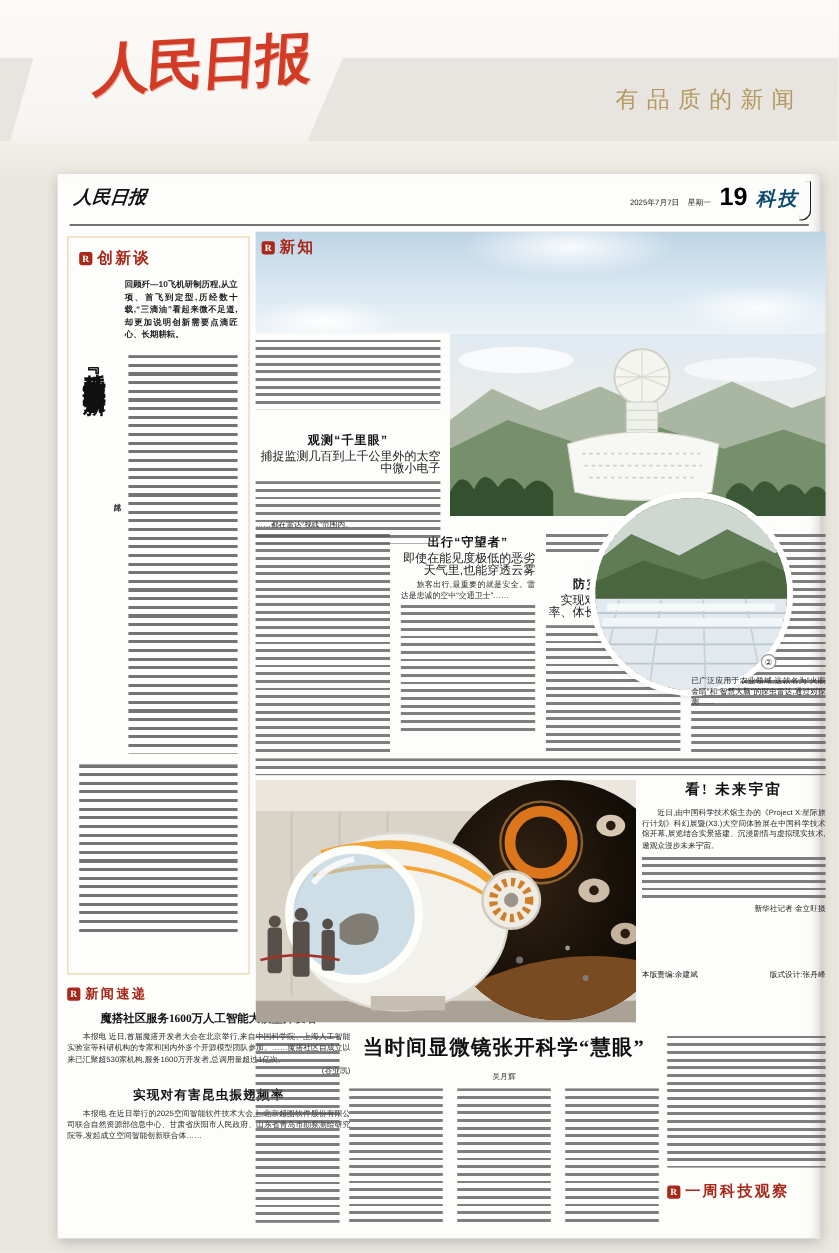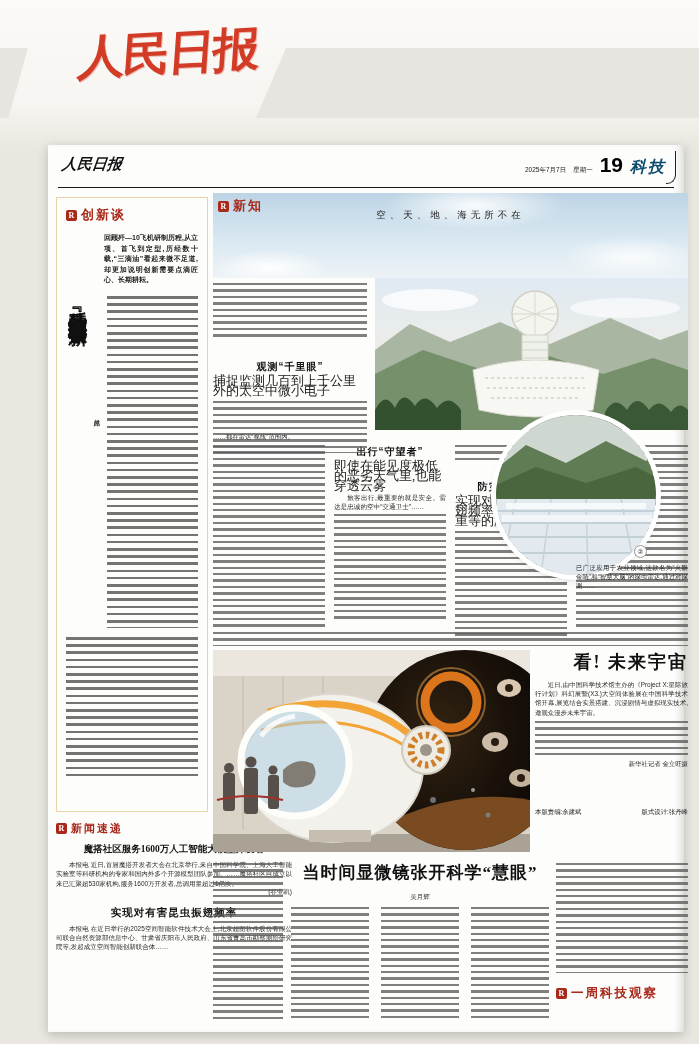--- a/index.html
+++ b/index.html
@@ -46,33 +46,33 @@
   .nx-sign{font-size:6.5px;color:#2a2a2a;text-align:right;}
   
   .skyhead{left:165px;top:48px;width:475px;height:85px;background:radial-gradient(60px 18px at 12% 88%,rgba(255,255,255,.95),rgba(255,255,255,0)),radial-gradient(90px 24px at 55% 15%,rgba(255,255,255,.9),rgba(255,255,255,0)),radial-gradient(70px 20px at 88% 75%,rgba(255,255,255,.85),rgba(255,255,255,0)),linear-gradient(180deg,#bdd4e5 0%,#d9e8f2 55%,#edf3f6 100%);}
   .newknow{left:170px;top:52px;z-index:3;}
   .kicker{left:165px;top:64px;width:475px;text-align:center;font-size:9.5px;letter-spacing:4px;color:#222;z-index:3;}
   .bigtitle{left:165px;top:78px;width:475px;text-align:center;font-size:29px;font-weight:900;letter-spacing:6px;color:#111;z-index:3;}
   .byline{left:165px;top:117px;width:475px;text-align:center;font-size:7px;color:#333;letter-spacing:2px;z-index:3;font-family:"Liberation Serif","DejaVu Serif",serif;}
   .photo1{left:327px;top:133px;width:313px;height:152px;z-index:2;}
   .colA{left:165px;top:138px;width:154px;z-index:2;}
   .subhead{font-weight:bold;font-size:10px;color:#111;text-align:center;letter-spacing:1px;margin:19px 0 2px;}
-  .deck{font-family:Liberation Serif, serif;font-size:13px;line-height:10px;color:#222;text-align:left;}
+  .deck{font-family:Liberation Sans, sans-serif;font-size:10px;line-height:10px;color:#222;text-align:right;}
   .cap1{left:165px;top:288px;width:300px;font-size:6.4px;color:#222;}
   .rowB{left:165px;top:300px;width:475px;display:flex;gap:9px;}
   .rowB .col{width:112px;flex:0 0 auto;}
   .lead{font-size:6.6px;line-height:9.3px;text-align:justify;color:#2a2a2a;text-indent:2em;margin:2px 0;}
   .photo2{left:448px;top:270px;width:160px;height:160px;border-radius:50%;overflow:hidden;box-shadow:0 0 0 5px #fff,0 3px 8px rgba(0,0,0,.25);z-index:4;}
   .p2num{left:586px;top:400px;z-index:5;width:11px;height:11px;border-radius:50%;background:#fff;color:#333;font-size:7px;display:flex;align-items:center;justify-content:center;border:.5px solid #999;}
   .cap2{left:528px;top:418px;width:112px;font-size:6.4px;line-height:9px;text-align:justify;color:#222;z-index:5;}
   .strip2{left:165px;top:487px;width:475px;height:14px;}
   .photo3{left:165px;top:505px;width:317px;height:202px;z-index:2;}
   
   .fbox{left:487px;top:505px;width:153px;}
-  .fbox-title{font-family:"Liberation Serif","DejaVu Serif",serif;font-weight:900;font-size:18px;text-align:right;letter-spacing:2px;color:#111;}
+  .fbox-title{font-family:"Liberation Serif","DejaVu Serif",serif;font-weight:900;font-size:12px;text-align:center;letter-spacing:2px;color:#111;}
   .fbox-body{font-size:6.4px;line-height:9.2px;text-align:justify;color:#2a2a2a;margin-top:6px;text-indent:2em;}
   .fbox-credit{font-size:6.4px;color:#2a2a2a;text-align:right;margin-top:3px;}
   .credits{left:487px;top:663px;width:153px;display:flex;justify-content:space-between;font-size:6.4px;color:#222;}
   
   .mcolL{left:165px;top:718px;width:70px;height:156px;}
   .mhead{left:243px;top:716px;width:258px;text-align:center;font-family:"Liberation Serif","DejaVu Serif",serif;font-weight:900;font-size:17px;color:#111;letter-spacing:1px;}
   .mby{left:243px;top:748px;width:258px;text-align:center;font-size:6.5px;color:#333;font-family:"Liberation Serif","DejaVu Serif",serif;}
   .mcols{left:243px;top:762px;width:258px;display:flex;gap:12px;}
   .mcols .mc{width:78px;height:112px;}
   .mcolR{left:508px;top:718px;width:132px;}
@@ -82,20 +82,21 @@
 </style>
 </head>
 <body>
 
 <div class="stage">
 
   <div class="abs banner">
     <div class="abs band band-left"></div>
     <div class="abs band band-main"></div>
     <div class="abs masthead">人民日报</div>
+    <div class="abs tagline">有品质的新闻</div>
   </div>
 
   <div class="abs sheet">
 
     <div class="abs ph-mast">人民日报</div>
     <div class="abs ph-right">
       <span class="ph-date">2025年7月7日</span>
       <span class="ph-date">星期一</span>
       <span class="ph-no">19</span>
       <span class="ph-sec">科技</span>
@@ -127,21 +128,20 @@
       <div class="nx-sign">(谷业凯)</div>
       <div class="nx-title nx-t2">实现对有害昆虫振翅频率</div>
       <div class="nx-body">本报电  在近日举行的2025空间智能软件技术大会上,北京超图软件股份有限公司联合自然资源部信息中心、甘肃省庆阳市人民政府、山东省青岛市勘察测绘研究院等,发起成立空间智能创新联合体……</div>
     </div>
 
     <div class="abs skyhead"></div>
     <div class="abs newknow schead">
       <span class="rmark">R</span>
       <span class="sclabel">新知</span>
     </div>
-    <div class="abs kicker">空、天、地、海无所不在</div>
 
     <div class="abs photo1">
       <svg width="313" height="152" viewBox="0 0 313 152" preserveAspectRatio="none">
         <defs>
           <linearGradient id="sky1" x1="0" y1="0" x2="0" y2="1">
             <stop offset="0" stop-color="#dfeaf2"></stop>
               <stop offset="0.65" stop-color="#f2eee5"></stop>
               <stop offset="1" stop-color="#e6e0d4"></stop>
           </linearGradient>
         </defs>

